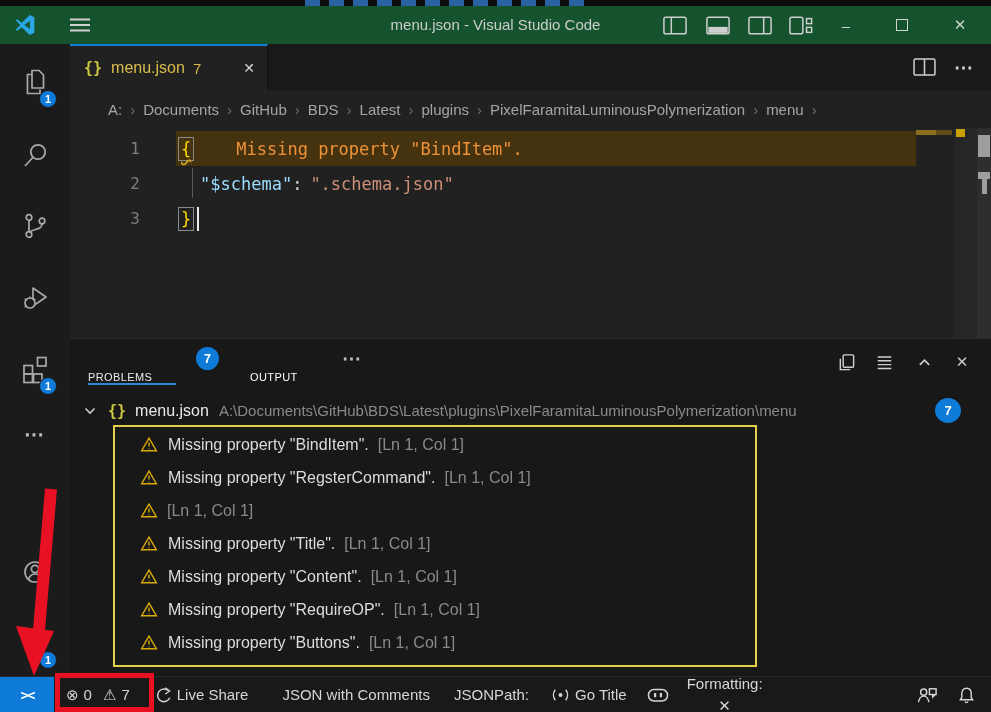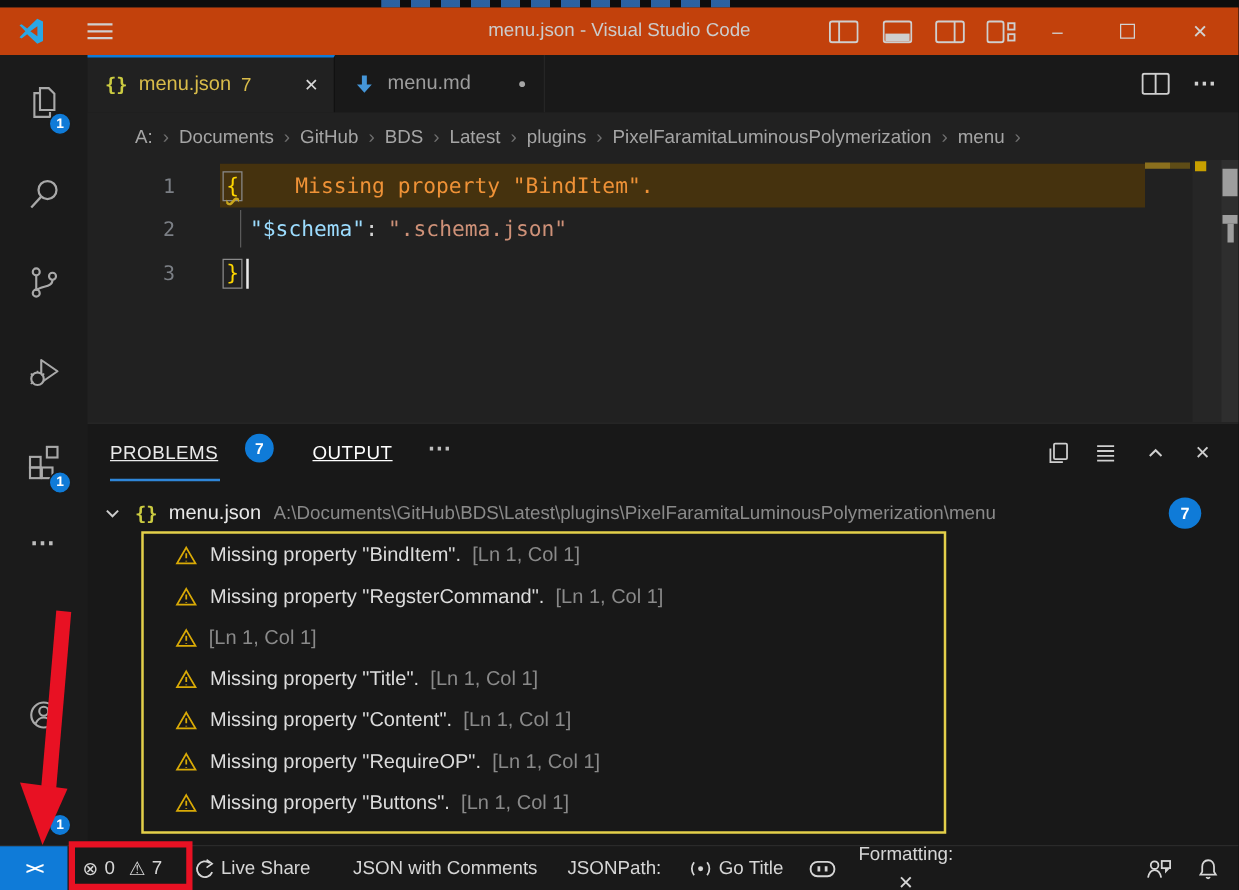--- a/index.html
+++ b/index.html
@@ -6,21 +6,21 @@
   html,body { background:#000; }
   body { font-family:"Liberation Sans", sans-serif; }
   .root { position:relative; width:991px; height:712px; background:#212121; overflow:hidden; }
 
   
   .top-strip { position:absolute; left:0; top:0; width:991px; height:6px; background:#0d0d0d; }
   .top-strip .marks { position:absolute; left:305px; top:0; width:282px; height:6px;
     background:repeating-linear-gradient(90deg,#2d66aa 0 15px, rgba(0,0,0,0) 15px 24px); opacity:.95; }
 
   
-  .titlebar { position:absolute; left:0; top:6px; width:991px; height:38px; background:#c2410c; }
+  .titlebar { position:absolute; left:0; top:6px; width:991px; height:38px; background:#14532d; }
   .vscode-logo { position:absolute; left:12px; top:6px; width:26px; height:26px; display:flex; align-items:center; justify-content:center; }
   .menu-btn { position:absolute; left:66px; top:9px; width:28px; height:20px; display:flex; align-items:center; justify-content:center; }
   .window-title { position:absolute; left:0; top:0; width:100%; height:38px; line-height:38px; text-align:center;
     color:#cccccc; font-size:15px; pointer-events:none; }
   .tb-ico { position:absolute; top:8px; width:30px; height:22px; display:flex; align-items:center; justify-content:center; }
   .wc { position:absolute; top:0; width:44px; height:38px; display:flex; align-items:center; justify-content:center; color:#d2d2d2; font-size:15px; }
   .wc .max-box { width:12px; height:12px; border:1.3px solid #d2d2d2; }
 
   
   .activitybar { position:absolute; left:0; top:44px; width:70px; height:632px; background:#1b1b1b; }
@@ -72,21 +72,21 @@
     background:linear-gradient(90deg,#8a6f1d 0 55%, #5e4c16 55% 100%); }
   .scroll-track { position:absolute; left:884px; top:0; width:23px; height:210px; background:#262626; }
   .ruler-col { position:absolute; left:907px; top:0; width:14px; height:210px; background:#2e2e2e; }
   .ruler-warn { position:absolute; left:886px; top:1px; width:9px; height:8px; background:#c8a000; }
   .ruler-b1 { position:absolute; left:908px; top:7px; width:12px; height:22px; background:#9e9e9e; }
   .ruler-b2 { position:absolute; left:908px; top:44px; width:12px; height:7px; background:#9e9e9e; }
   .ruler-b3 { position:absolute; left:912px; top:51px; width:5px; height:15px; background:#9e9e9e; }
 
   
   .panel { position:absolute; left:0; top:294px; width:921px; height:338px; background:#181818; border-top:1px solid #2a2a2a; }
-  .panel-tab { position:absolute; top:15px; font-size:15px; letter-spacing:.4px;text-decoration:underline; }
+  .panel-tab { position:absolute; top:32px; font-size:11px; letter-spacing:.4px; }
   .panel-tab.active { left:18px; color:#eaeaea; }
   .panel-underline { position:absolute; left:18px; top:44px; width:88px; height:2px; background:#2f86d8; }
   .panel-badge { position:absolute; left:126px; top:8px; width:23px; height:23px; border-radius:50%; background:#0f7bd8;
     color:#fff; font-size:12.5px; font-weight:bold; display:flex; align-items:center; justify-content:center; }
   .panel-tab.output { left:180px; color:#ffffff; }
   .panel-more { position:absolute; left:272px; top:8px; color:#bdbdbd; font-size:19px; font-weight:bold; }
   .filter-box { position:absolute; left:495px; top:7px; width:253px; height:31px; background:#2c2c2c;
     border:1px solid #494949; border-radius:4px; display:flex; align-items:center; }
   .filter-box input { flex:1; background:transparent; border:none; outline:none; color:#cfcfcf; font-size:14.5px;
     padding:0 4px 0 9px; font-family:"Liberation Sans", sans-serif; min-width:0; }
@@ -245,29 +245,20 @@
 
   <div class="main">
 
     <div class="tabbar">
       <div class="tab active">
         <span class="ticon braces">{}</span>
         <span class="tlabel">menu.json</span>
         <span class="tcount">7</span>
         <span class="tclose">✕</span>
       </div>
-      <div class="tab inactive">
-        <span class="ticon">
-          <svg width="19" height="19" viewBox="0 0 24 24">
-              <path fill="#4596d8" d="M9.5 3h5v9h5L12 20.5 4.5 12h5z"></path>
-            </svg>
-        </span>
-        <span class="tlabel">menu.md</span>
-        <span class="tdot">●</span>
-      </div>
       <div class="tabbar-actions">
         <span>
           <svg width="23" height="19" viewBox="0 0 24 20" fill="none" stroke="#cfcfcf" stroke-width="1.6">
               <rect x="1" y="1" width="22" height="17" rx="1.5"></rect>
               <path d="M12 1v17"></path>
             </svg>
         </span>
         <span class="more">⋯</span>
       </div>
     </div>

